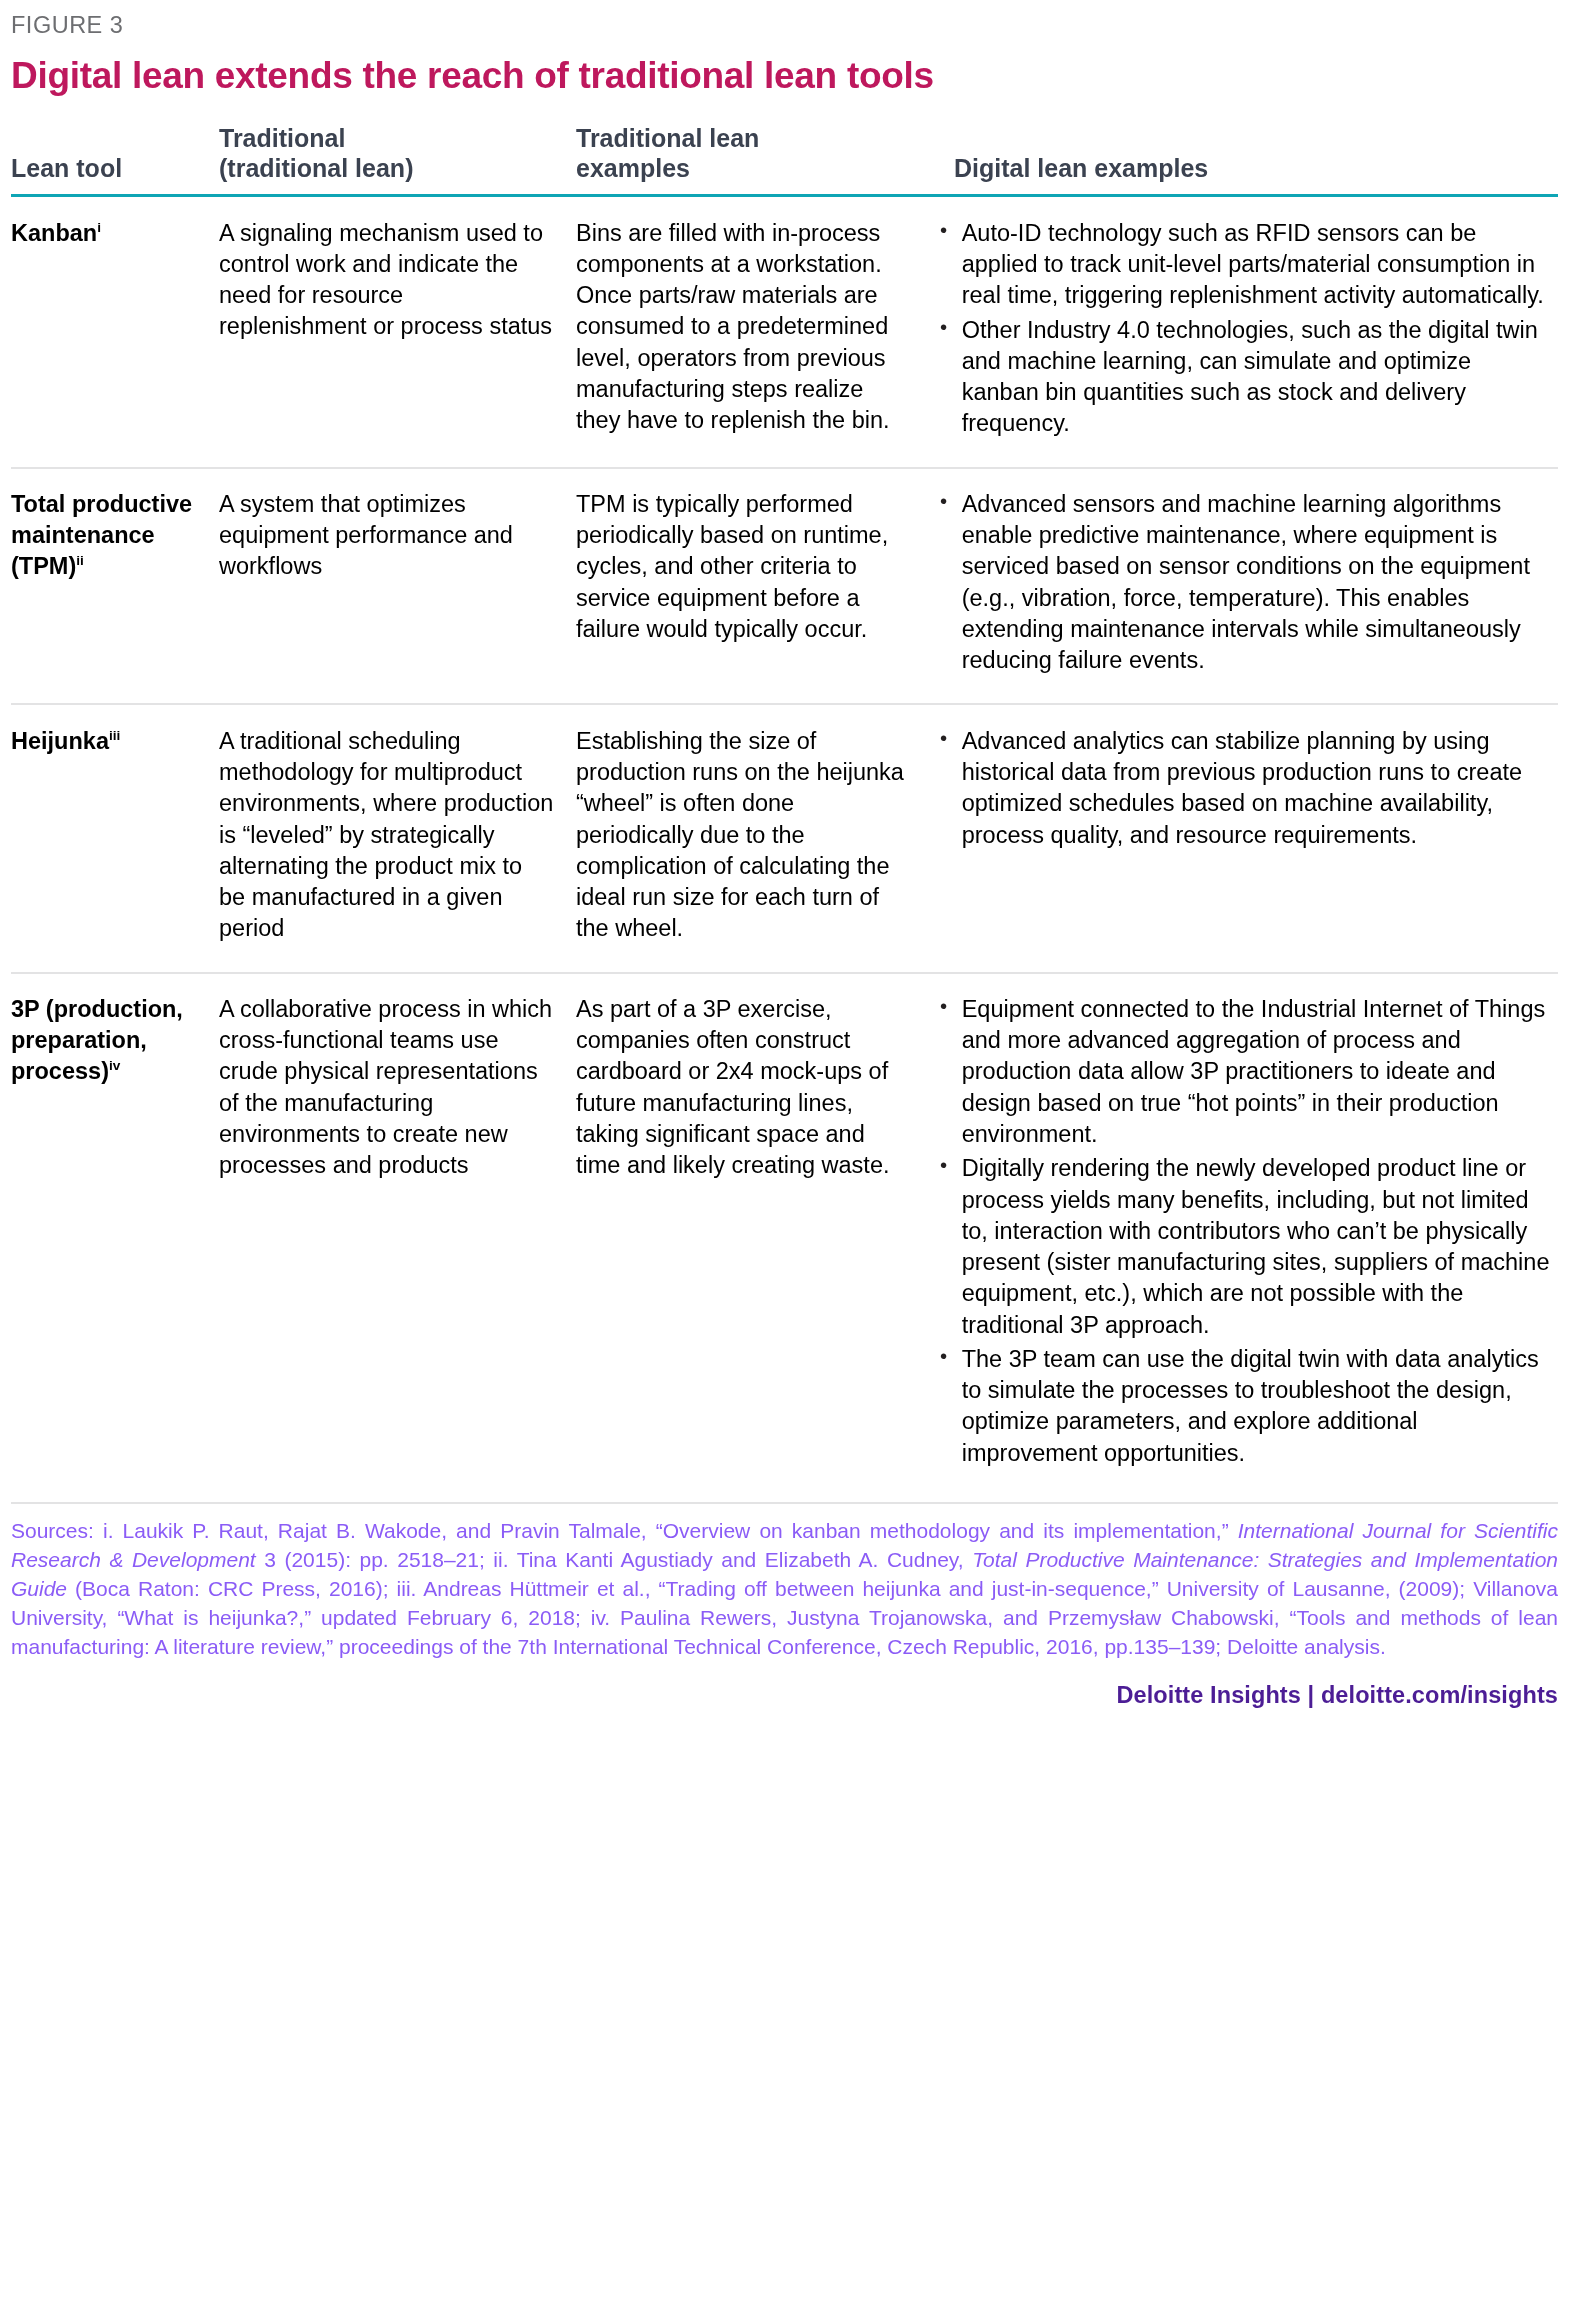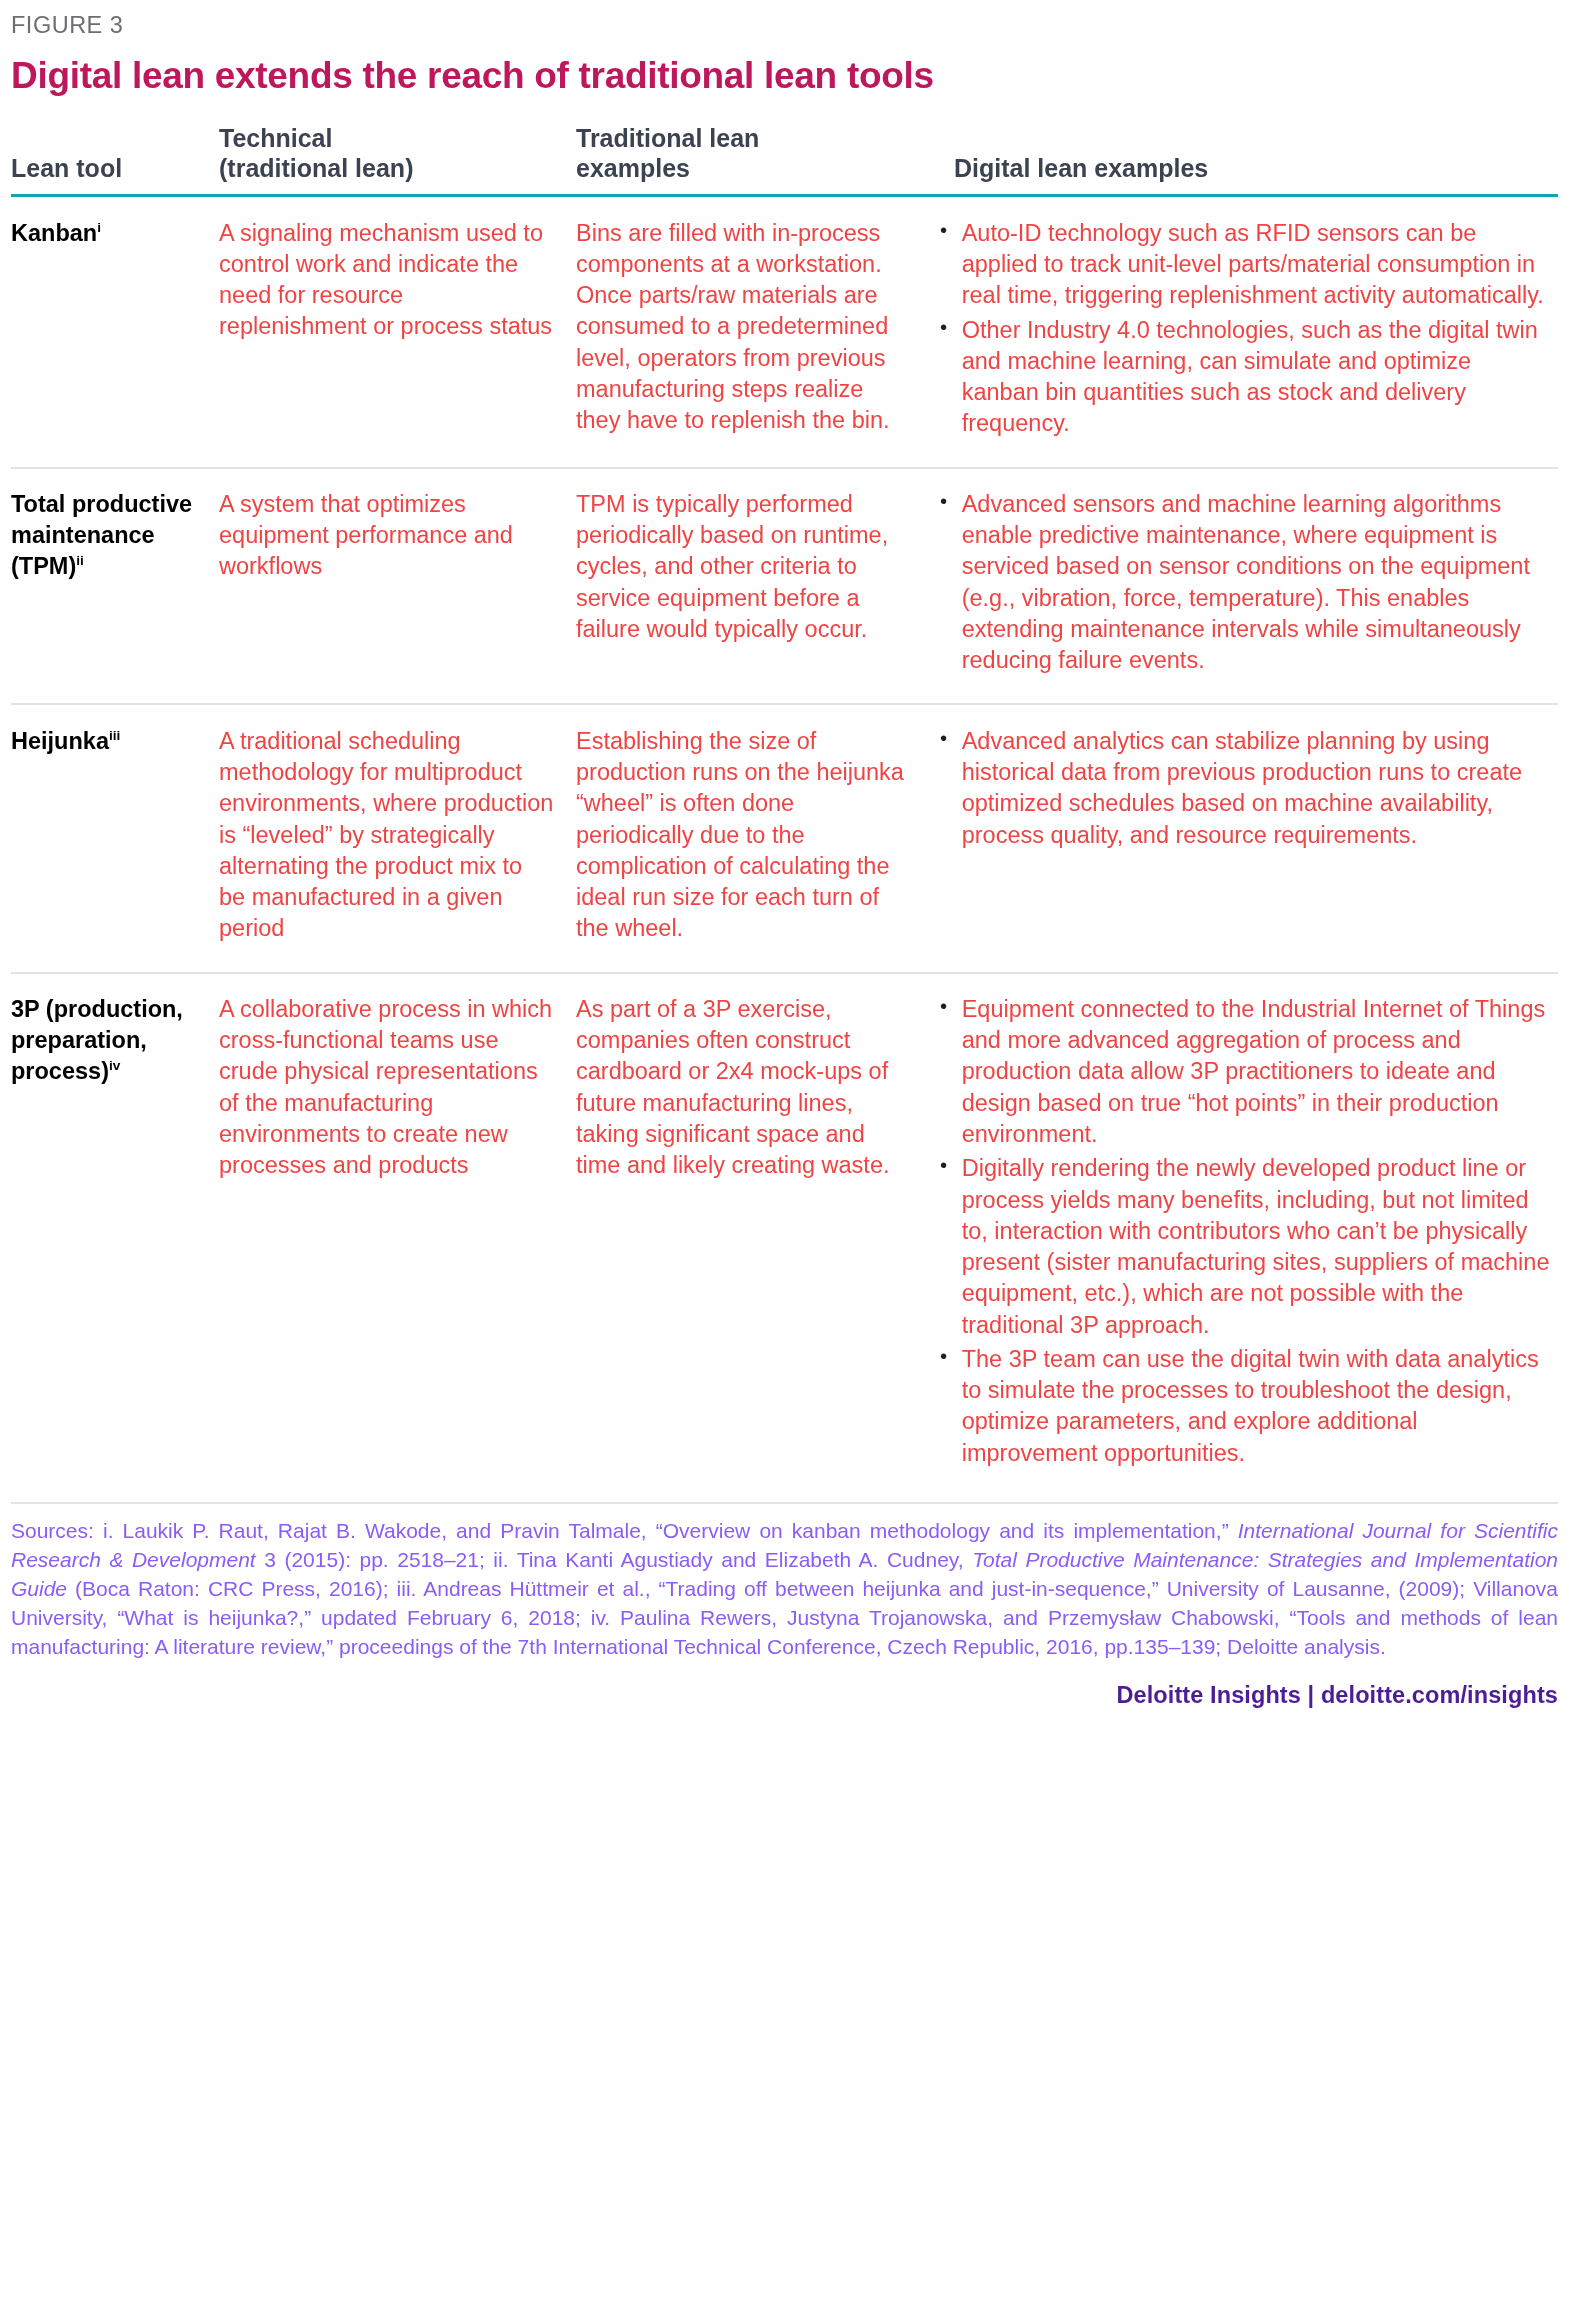--- a/index.html
+++ b/index.html
@@ -61,21 +61,21 @@
     line-height: 1.18;
     padding: 0 22px 11px 0;
   }
   thead th.h-dig { padding-left: 25px; }
   thead tr { border-bottom: 3.9px solid #0ea5b5; }
 
   tbody td {
     vertical-align: top;
     font-size: 23.5px;
     line-height: 1.33;
-    color: #ef4444;
+    color: #000000;
     padding: 20.4px 22px 27px 0;
     border-bottom: 2.4px solid #e3e3e4;
   }
   tbody tr:last-child td { border-bottom: none; }
   td.tool {
     font-weight: 700;
     color: #000000;
     padding-right: 14px;
   }
   td.dig { padding-left: 4.7px; padding-right: 4.7px; }
@@ -142,21 +142,21 @@
         <col class="c-def">
         <col class="c-trad">
         <col class="c-dig">
     </colgroup>
     <thead>
       <tr>
         <th class="h-tool">
           <span>Lean tool</span>
         </th>
         <th class="h-def">
-          <span>Technical</span><br>
+          <span>Traditional</span><br>
           <span>(traditional lean)</span>
         </th>
         <th class="h-trad">
           <span>Traditional lean</span><br>
           <span>examples</span>
         </th>
         <th class="h-dig">
           <span>Digital lean examples</span>
         </th>
       </tr>

